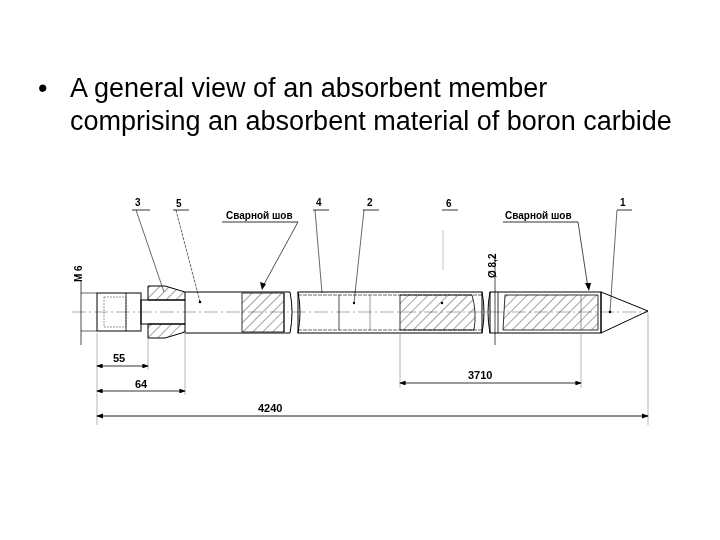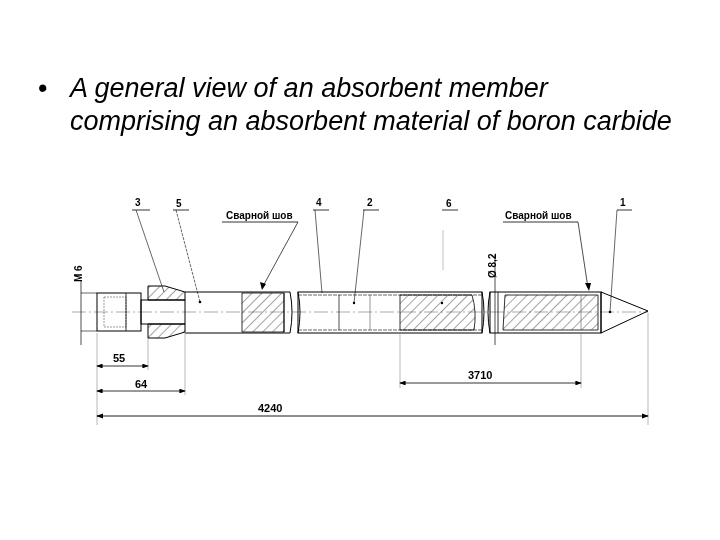--- a/index.html
+++ b/index.html
@@ -1,20 +1,20 @@
 <!DOCTYPE html>
 <html><head>
 <meta charset="utf-8">
 <style>
   html, body { margin:0; padding:0; background:#ffffff; }
   .slide { position:relative; width:720px; height:540px; background:#ffffff; overflow:hidden; }
   .bullet-block { position:absolute; left:38px; top:72px; width:640px;
     font-family:"Liberation Sans", sans-serif; font-size:27px; line-height:33px; color:#000; }
   .bullet-dot { position:absolute; left:0; top:0; }
-  .bullet-text { display:block; padding-left:32px;font-style:italic; }
+  .bullet-text { display:block; padding-left:32px; }
   svg.drawing { position:absolute; left:0; top:0; }
   .lbl { font-family:"Liberation Sans", sans-serif; font-weight:bold; font-size:10px; fill:#000; }
   .dim { font-family:"Liberation Sans", sans-serif; font-weight:bold; font-size:11px; fill:#000; }
 </style>
 </head>
 <body>
 
 <div class="slide">
 
   <div class="bullet-block">

